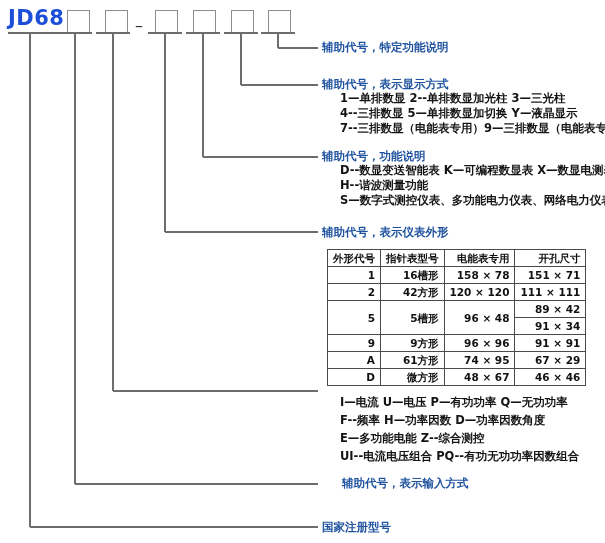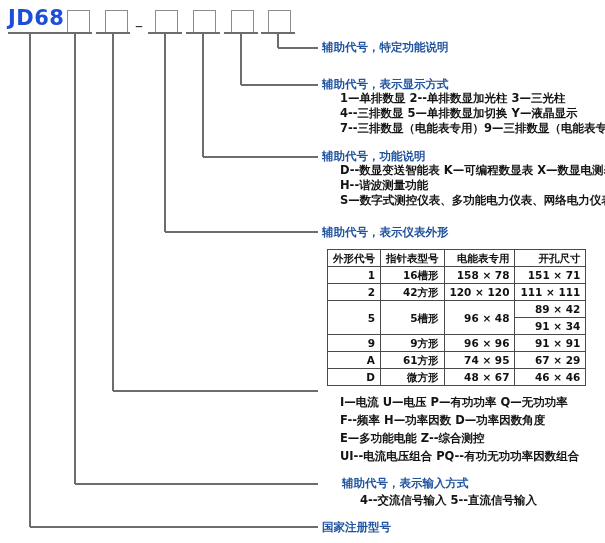--- a/index.html
+++ b/index.html
@@ -148,20 +148,19 @@
 
   <div class="entry" style="left:322px;top:385px;">
     <div class="desc ind" style="margin-top:10px;">I—电流  U—电压  P—有功功率  Q—无功功率</div>
     <div class="desc ind" style="margin-top:3px;">F--频率  H—功率因数  D—功率因数角度</div>
     <div class="desc ind" style="margin-top:3px;">E—多功能电能  Z--综合测控</div>
     <div class="desc ind" style="margin-top:3px;">UI--电流电压组合  PQ--有功无功功率因数组合</div>
   </div>
 
   <div class="entry" style="left:336px;top:477px;margin-left:6px;">
     <div class="head">辅助代号，表示输入方式</div>
-    <div class="desc ind" style="margin-top:3px;">4--交流信号输入  5--直流信号输入</div>
   </div>
 
   <div class="entry" style="left:322px;top:521px;">
     <div class="head">国家注册型号</div>
   </div>
 
 </div>
 
 </body></html>

